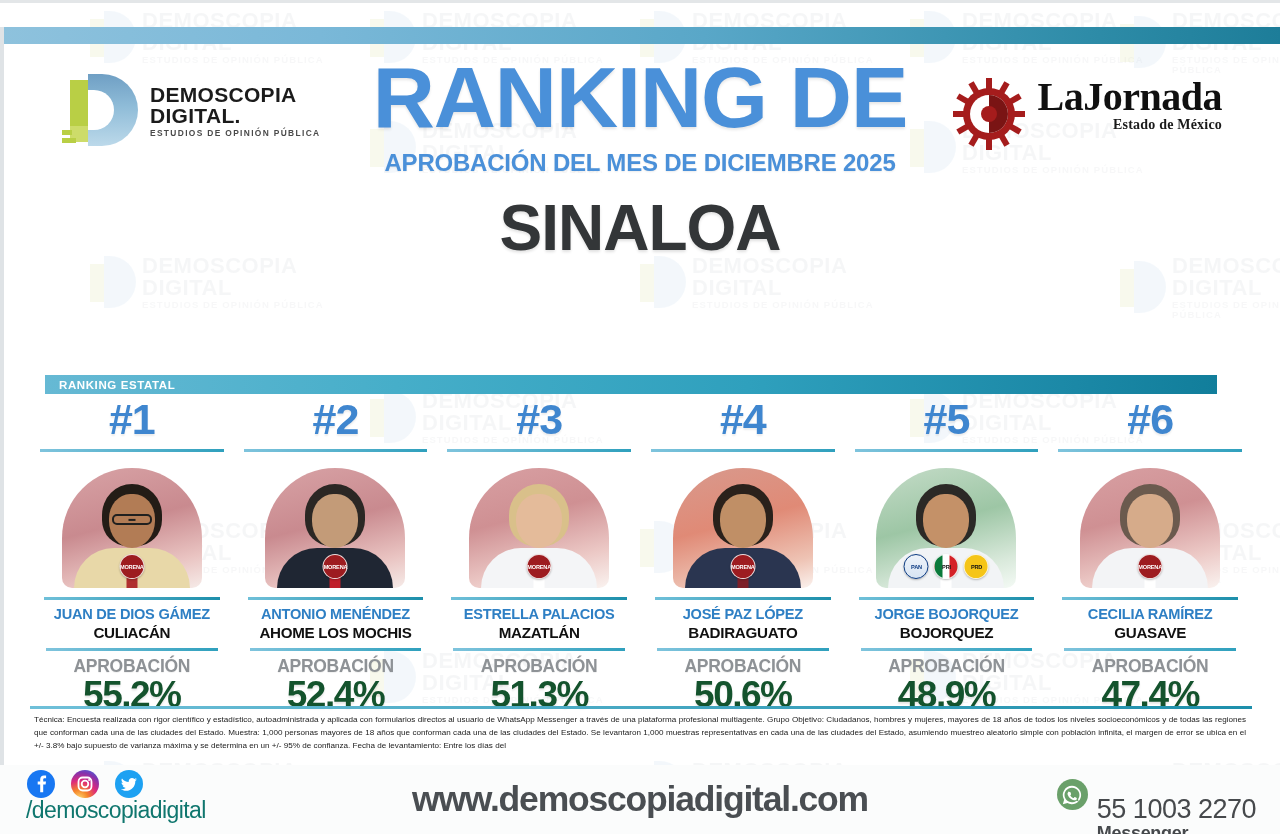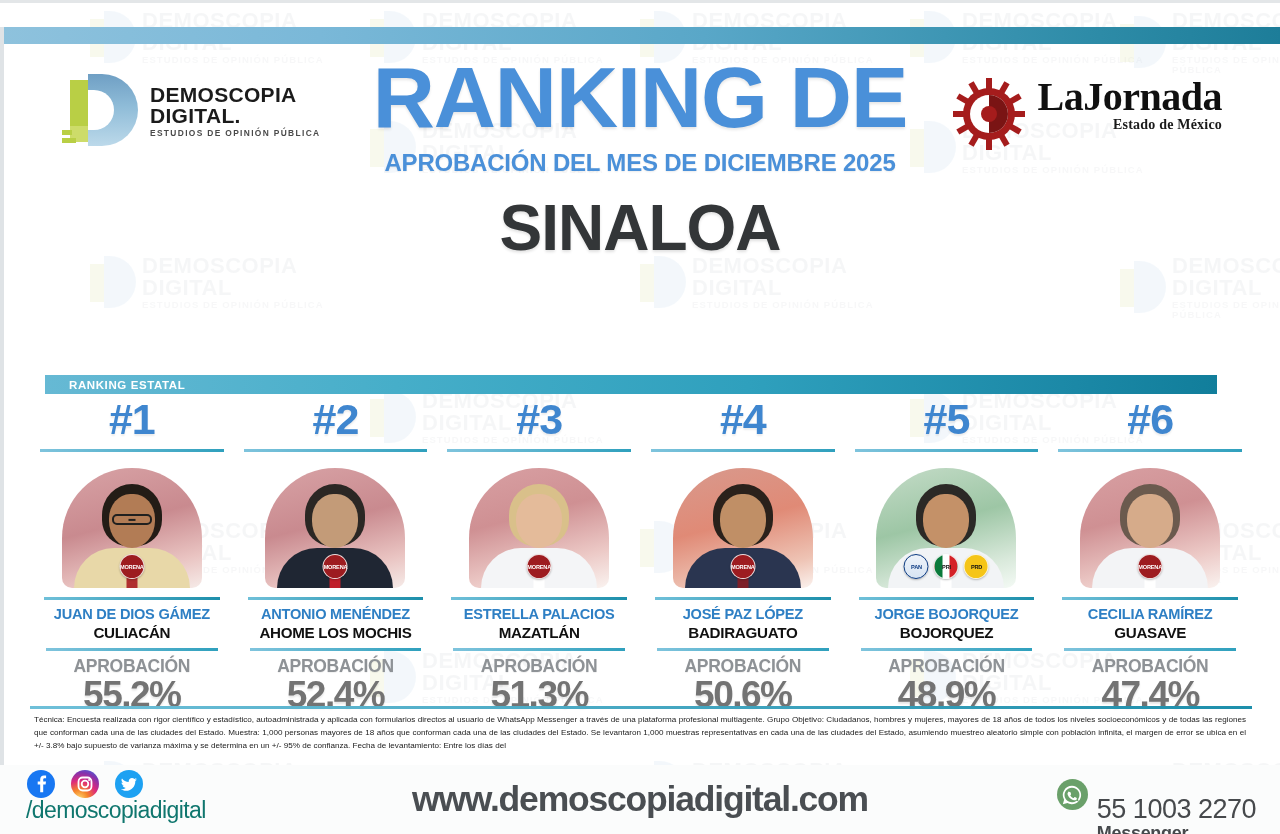--- a/index.html
+++ b/index.html
@@ -78,21 +78,21 @@
     font-size:64px; font-weight:700; color:#333638; letter-spacing:-1px;
     margin-top:14px; text-shadow:0 2px 3px rgba(0,0,0,.12);
   }
 
   
   .rank-bar{
     position:absolute; left:45px; top:375px; width:1172px; height:19px;
     background:linear-gradient(90deg,#66b9d4 0%, #46aec9 30%, #2fa0bd 60%, #1b88a6 88%, #117e9b 100%);
     z-index:5; display:flex; align-items:center;
   }
-  .rank-bar span{ color:#fff; font-size:11.5px; font-weight:700; letter-spacing:.6px; padding-left:24px;}
+  .rank-bar span{ color:#fff; font-size:11.5px; font-weight:700; letter-spacing:.6px; padding-left:14px;}
 
   
   .grid{ position:absolute; left:30px; top:398px; width:1222px; z-index:5;
          display:grid; grid-template-columns:repeat(6,1fr); }
   .card{ position:relative; text-align:center; }
   .rankno{ font-size:43px; font-weight:700; color:#3f86cf; line-height:1; letter-spacing:-1px;
            text-shadow:0 2px 2px rgba(0,0,0,.08); }
   .hr-top{ height:3px; margin:8px 10px 0 10px;
            background:linear-gradient(90deg,#7fc4dd,#2fa0bd); }
 
@@ -126,21 +126,21 @@
   .bdg-prd{ background:#f5c518; color:#111; }
 
   .hr-photo{ height:3px; margin:9px 14px 0 14px;
              background:linear-gradient(90deg,#6fc0d9,#1d8fab); }
   .cname{ font-size:14.6px; font-weight:700; color:#2e7fc4; margin-top:7px; letter-spacing:-.25px; line-height:1.05;}
   .ccity{ font-size:15.2px; font-weight:700; color:#101010; margin-top:3px; letter-spacing:-.3px; line-height:1.05;}
   .hr-mid{ height:2.5px; margin:7px 16px 0 16px;
            background:linear-gradient(90deg,#7fc4dd,#2fa0bd); }
   .aprob{ font-size:17.5px; font-weight:700; color:#8e9296; margin-top:5px; letter-spacing:-.3px;
           text-shadow:0 1px 1px rgba(0,0,0,.06);}
-  .pct{ font-size:37px; font-weight:700; color:#737373; line-height:1.02; letter-spacing:-1.5px;
+  .pct{ font-size:37px; font-weight:700; color:#14532d; line-height:1.02; letter-spacing:-1.5px;
         text-shadow:0 2px 2px rgba(0,0,0,.10); margin-top:-1px;}
 
   .hr-bottom{ position:absolute; left:30px; top:706px; width:1222px; height:3px;
               background:linear-gradient(90deg,#6fc0d9,#1d8fab); z-index:5;}
 
   
   .note{ position:absolute; left:34px; top:713px; width:1212px; z-index:5;
          font-size:8.1px; color:#1a1a1a; line-height:1.62; text-align:justify; }
   .note .last{ display:block; text-align:center; }
 

